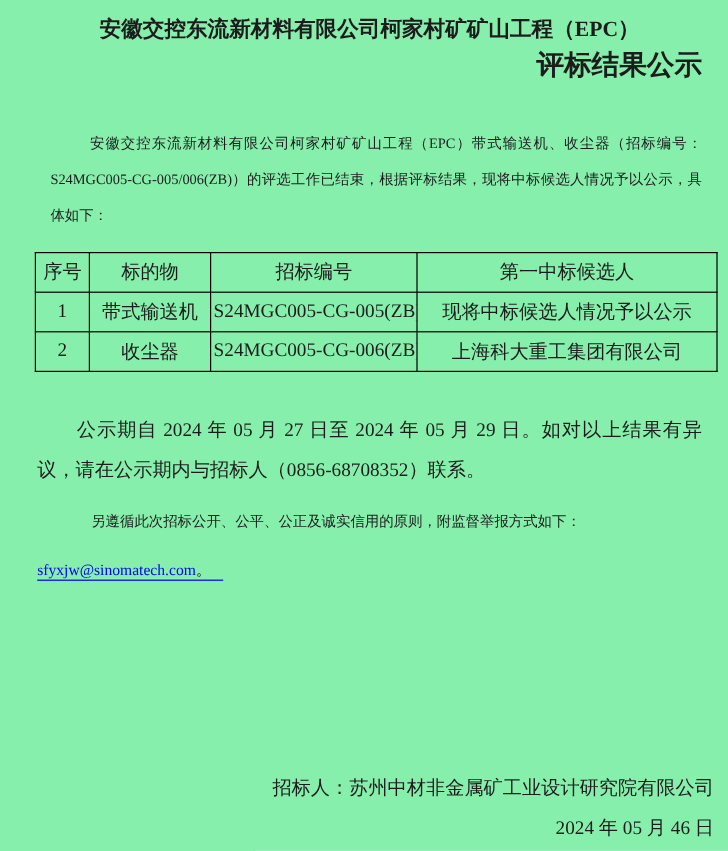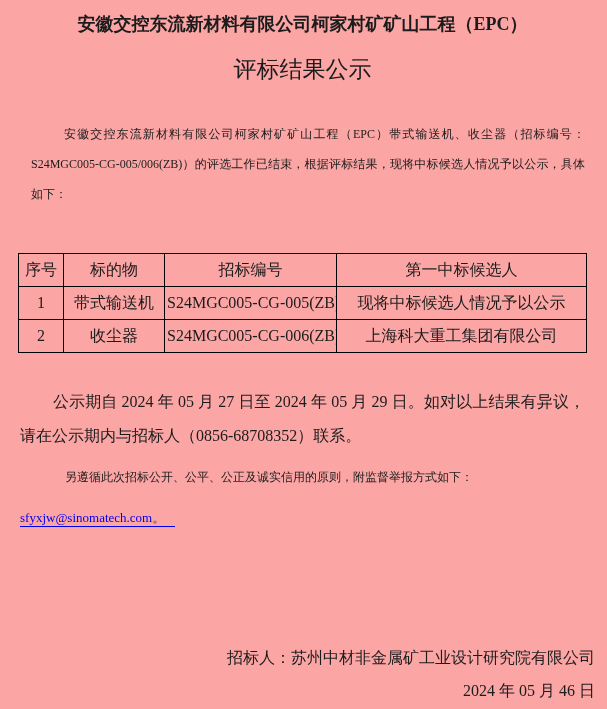--- a/index.html
+++ b/index.html
@@ -6,50 +6,50 @@
   body {
     width: 607px; height: 709px;
     background: #ffffff;
     font-family: "Liberation Serif", "DejaVu Serif", serif;
     color: #1c1c1c;
   }
   .page {
     position: relative;
     width: 607px; height: 709px;
     box-sizing: border-box;
-    padding: 10px 22px 0 20px;
+    padding: 10px 22px 0 31px;
     overflow: hidden;
-    background: #fca5a5;
+    background: #86efac;
   }
   .title1 {
     text-align: center;
     font-size: 18px;
     font-weight: bold;
     line-height: 24px;
     margin-top: 2px;
   }
   .title2 {
-    text-align: center;
+    text-align: right;
     font-size: 23px;
-    font-weight: normal;
+    font-weight: bold;
     line-height: 30px;
-    margin-top: 19px;
+    margin-top: 4px;
   }
   .intro {
     margin: 34px 0 0 11px;
     font-size: 12px;
     line-height: 30px;
     text-align: justify;
     text-indent: 33px;
   }
   table.result {
     border-collapse: collapse;
     table-layout: fixed;
     width: 568px;
-    margin-top: 44px;
+    margin-top: 16px;
     margin-left: -2px;
   }
   table.result th, table.result td {
     border: 1px solid #000000;
     height: 32px;
     padding: 0 2px;
     text-align: center;
     vertical-align: middle;
     font-size: 16px;
     font-weight: normal;

